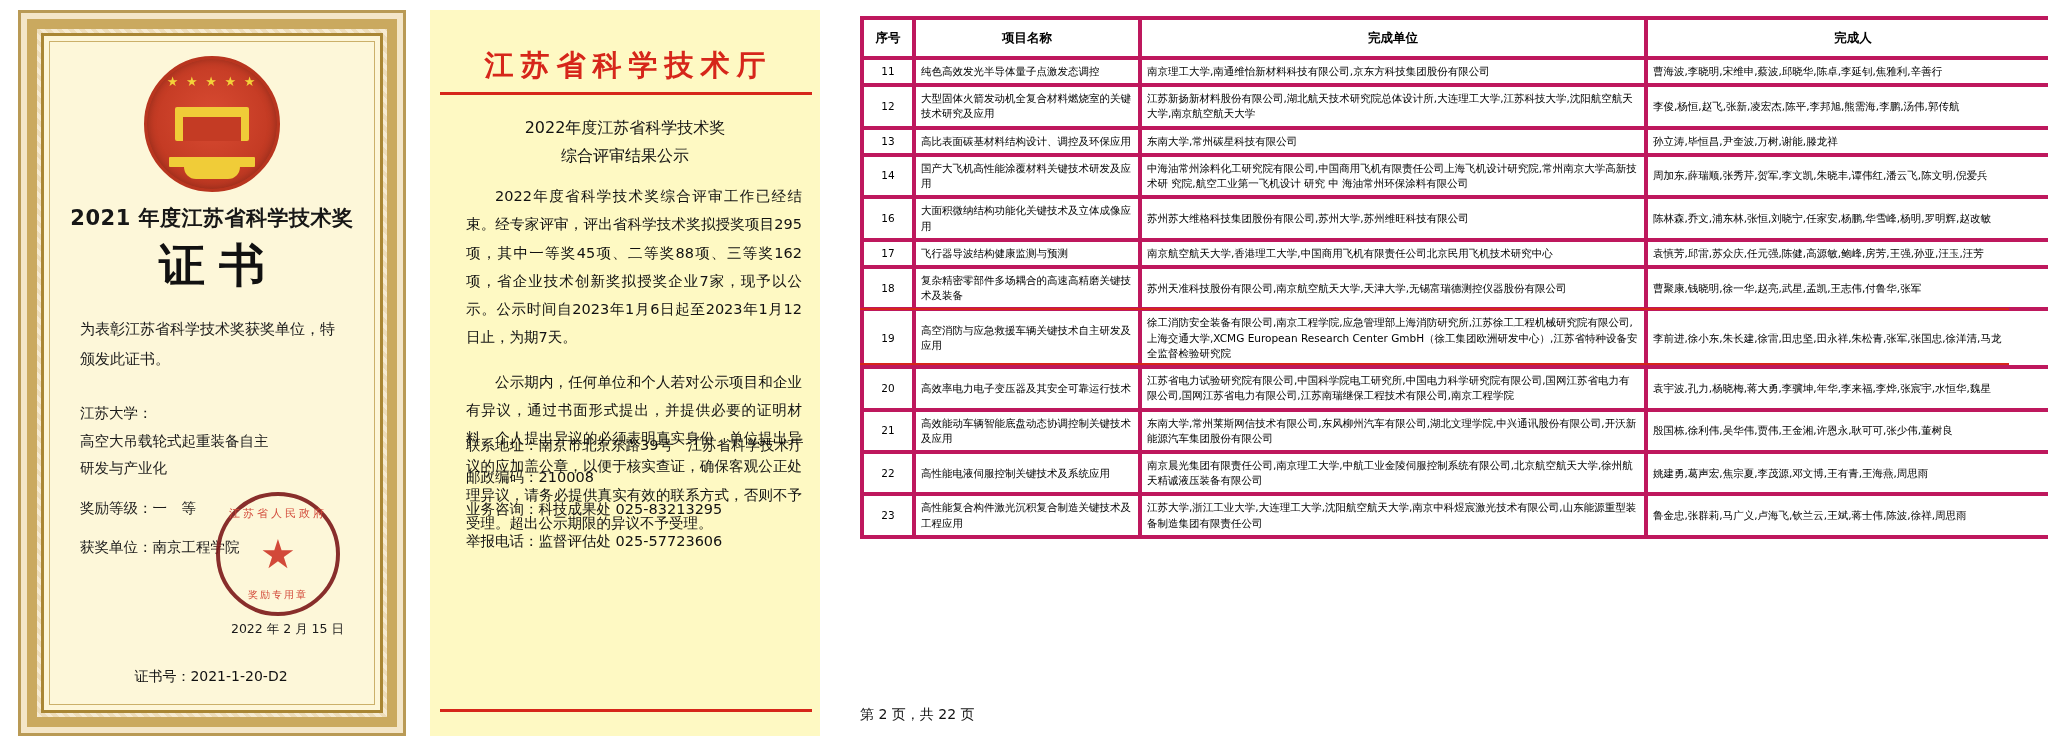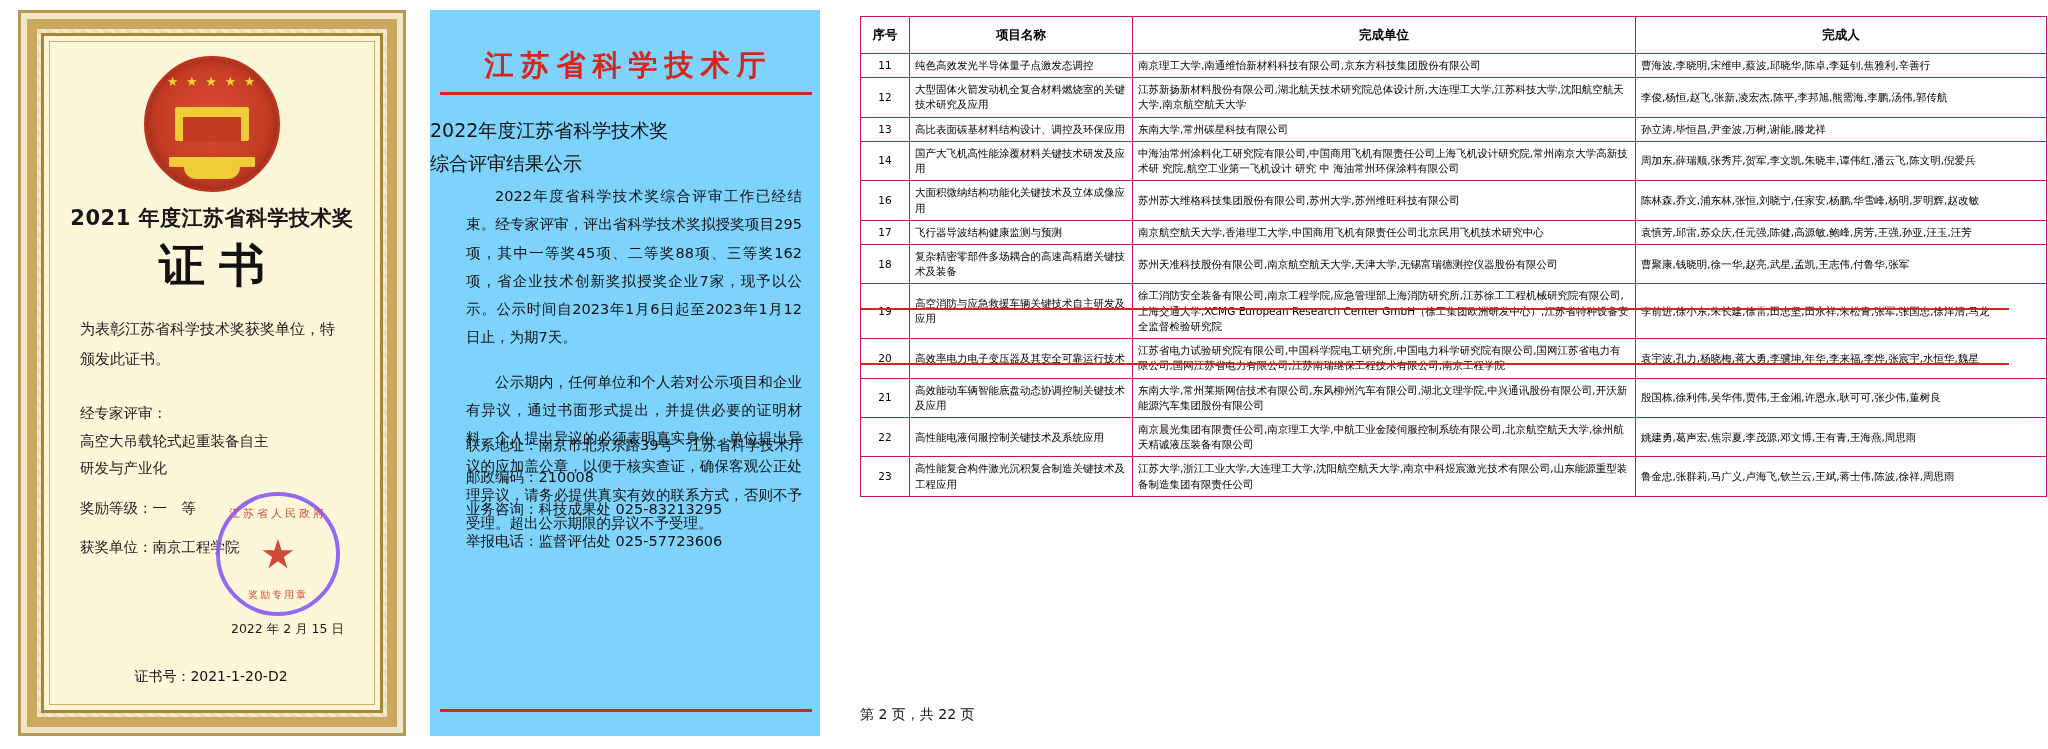--- a/index.html
+++ b/index.html
@@ -163,21 +163,21 @@
   .cert-fields .val { color: #1a1a1a; }
   .cert-fields .val-2l { display: inline-block; vertical-align: top; }
 
   .cert-seal {
     position: absolute;
     right: 34px;
     bottom: 88px;
     width: 116px;
     height: 116px;
     border-radius: 50%;
-    border: 4px solid #8b5cf6;
+    border: 4px solid #7f1d1d;
     opacity: 0.92;
   }
   .cert-seal .seal-star {
     position: absolute;
     left: 50%; top: 50%;
     transform: translate(-50%,-50%);
     color: #cf3b2c;
     font-size: 40px;
     line-height: 1;
   }
@@ -217,21 +217,21 @@
     color: #111;
   }
 
   
   .notice-panel {
     position: absolute;
     left: 430px;
     top: 10px;
     width: 390px;
     height: 726px;
-    background: #7dd3fc;
+    background: #fef9c3;
   }
   .notice-header {
     position: absolute;
     top: 36px;
     left: 0; right: 0;
     text-align: center;
     font-family: "DejaVu Serif", serif;
     font-size: 29px;
     font-weight: bold;
     color: #d6261a;
@@ -243,23 +243,23 @@
     top: 82px;
     left: 10px;
     right: 8px;
     height: 3px;
     background: #d6261a;
   }
   .notice-title {
     position: absolute;
     top: 104px;
     left: 0; right: 0;
-    text-align: left;
-    font-family: "DejaVu Sans", sans-serif;
-    font-size: 19px;
+    text-align: center;
+    font-family: "DejaVu Sans", sans-serif;
+    font-size: 16px;
     color: #111;
     line-height: 1.75;
   }
   .notice-body {
     position: absolute;
     top: 172px;
     left: 36px;
     right: 18px;
     font-family: "DejaVu Sans", sans-serif;
     font-size: 14.5px;
@@ -297,21 +297,21 @@
     height: 716px;
     background: #ffffff;
   }
   table.award {
     border-collapse: collapse;
     width: 1145px;
     table-layout: fixed;
     font-family: "DejaVu Sans", sans-serif;
   }
   table.award th, table.award td {
-    border: 1px solid #be185d;
+    border: 4px solid #be185d;
     padding: 4px 5px;
     vertical-align: middle;
     font-size: 10.5px;
     line-height: 1.45;
     color: #000;
   }
   table.award th {
     text-align: center;
     font-weight: bold;
     font-size: 12.5px;
@@ -355,21 +355,21 @@
         <div class="gate-base"></div>
         <div class="gear"></div>
       </div>
 
       <div class="cert-title">2021 年度江苏省科学技术奖</div>
       <div class="cert-bigword">证书</div>
       <div class="cert-body">为表彰江苏省科学技术奖获奖单位，特颁发此证书。</div>
 
       <div class="cert-fields">
         <div class="row">
-          <span class="lbl">经专家评审：</span><span class="val val-2l" style="width:200px;">高空大吊载轮式起重装备自主研发与产业化</span>
+          <span class="lbl">江苏大学：</span><span class="val val-2l" style="width:200px;">高空大吊载轮式起重装备自主研发与产业化</span>
         </div>
         <div class="row">
           <span class="lbl">奖励等级：</span><span class="val">一　等</span>
         </div>
         <div class="row">
           <span class="lbl">获奖单位：</span><span class="val">南京工程学院</span>
         </div>
       </div>
 
       <div class="cert-seal">

